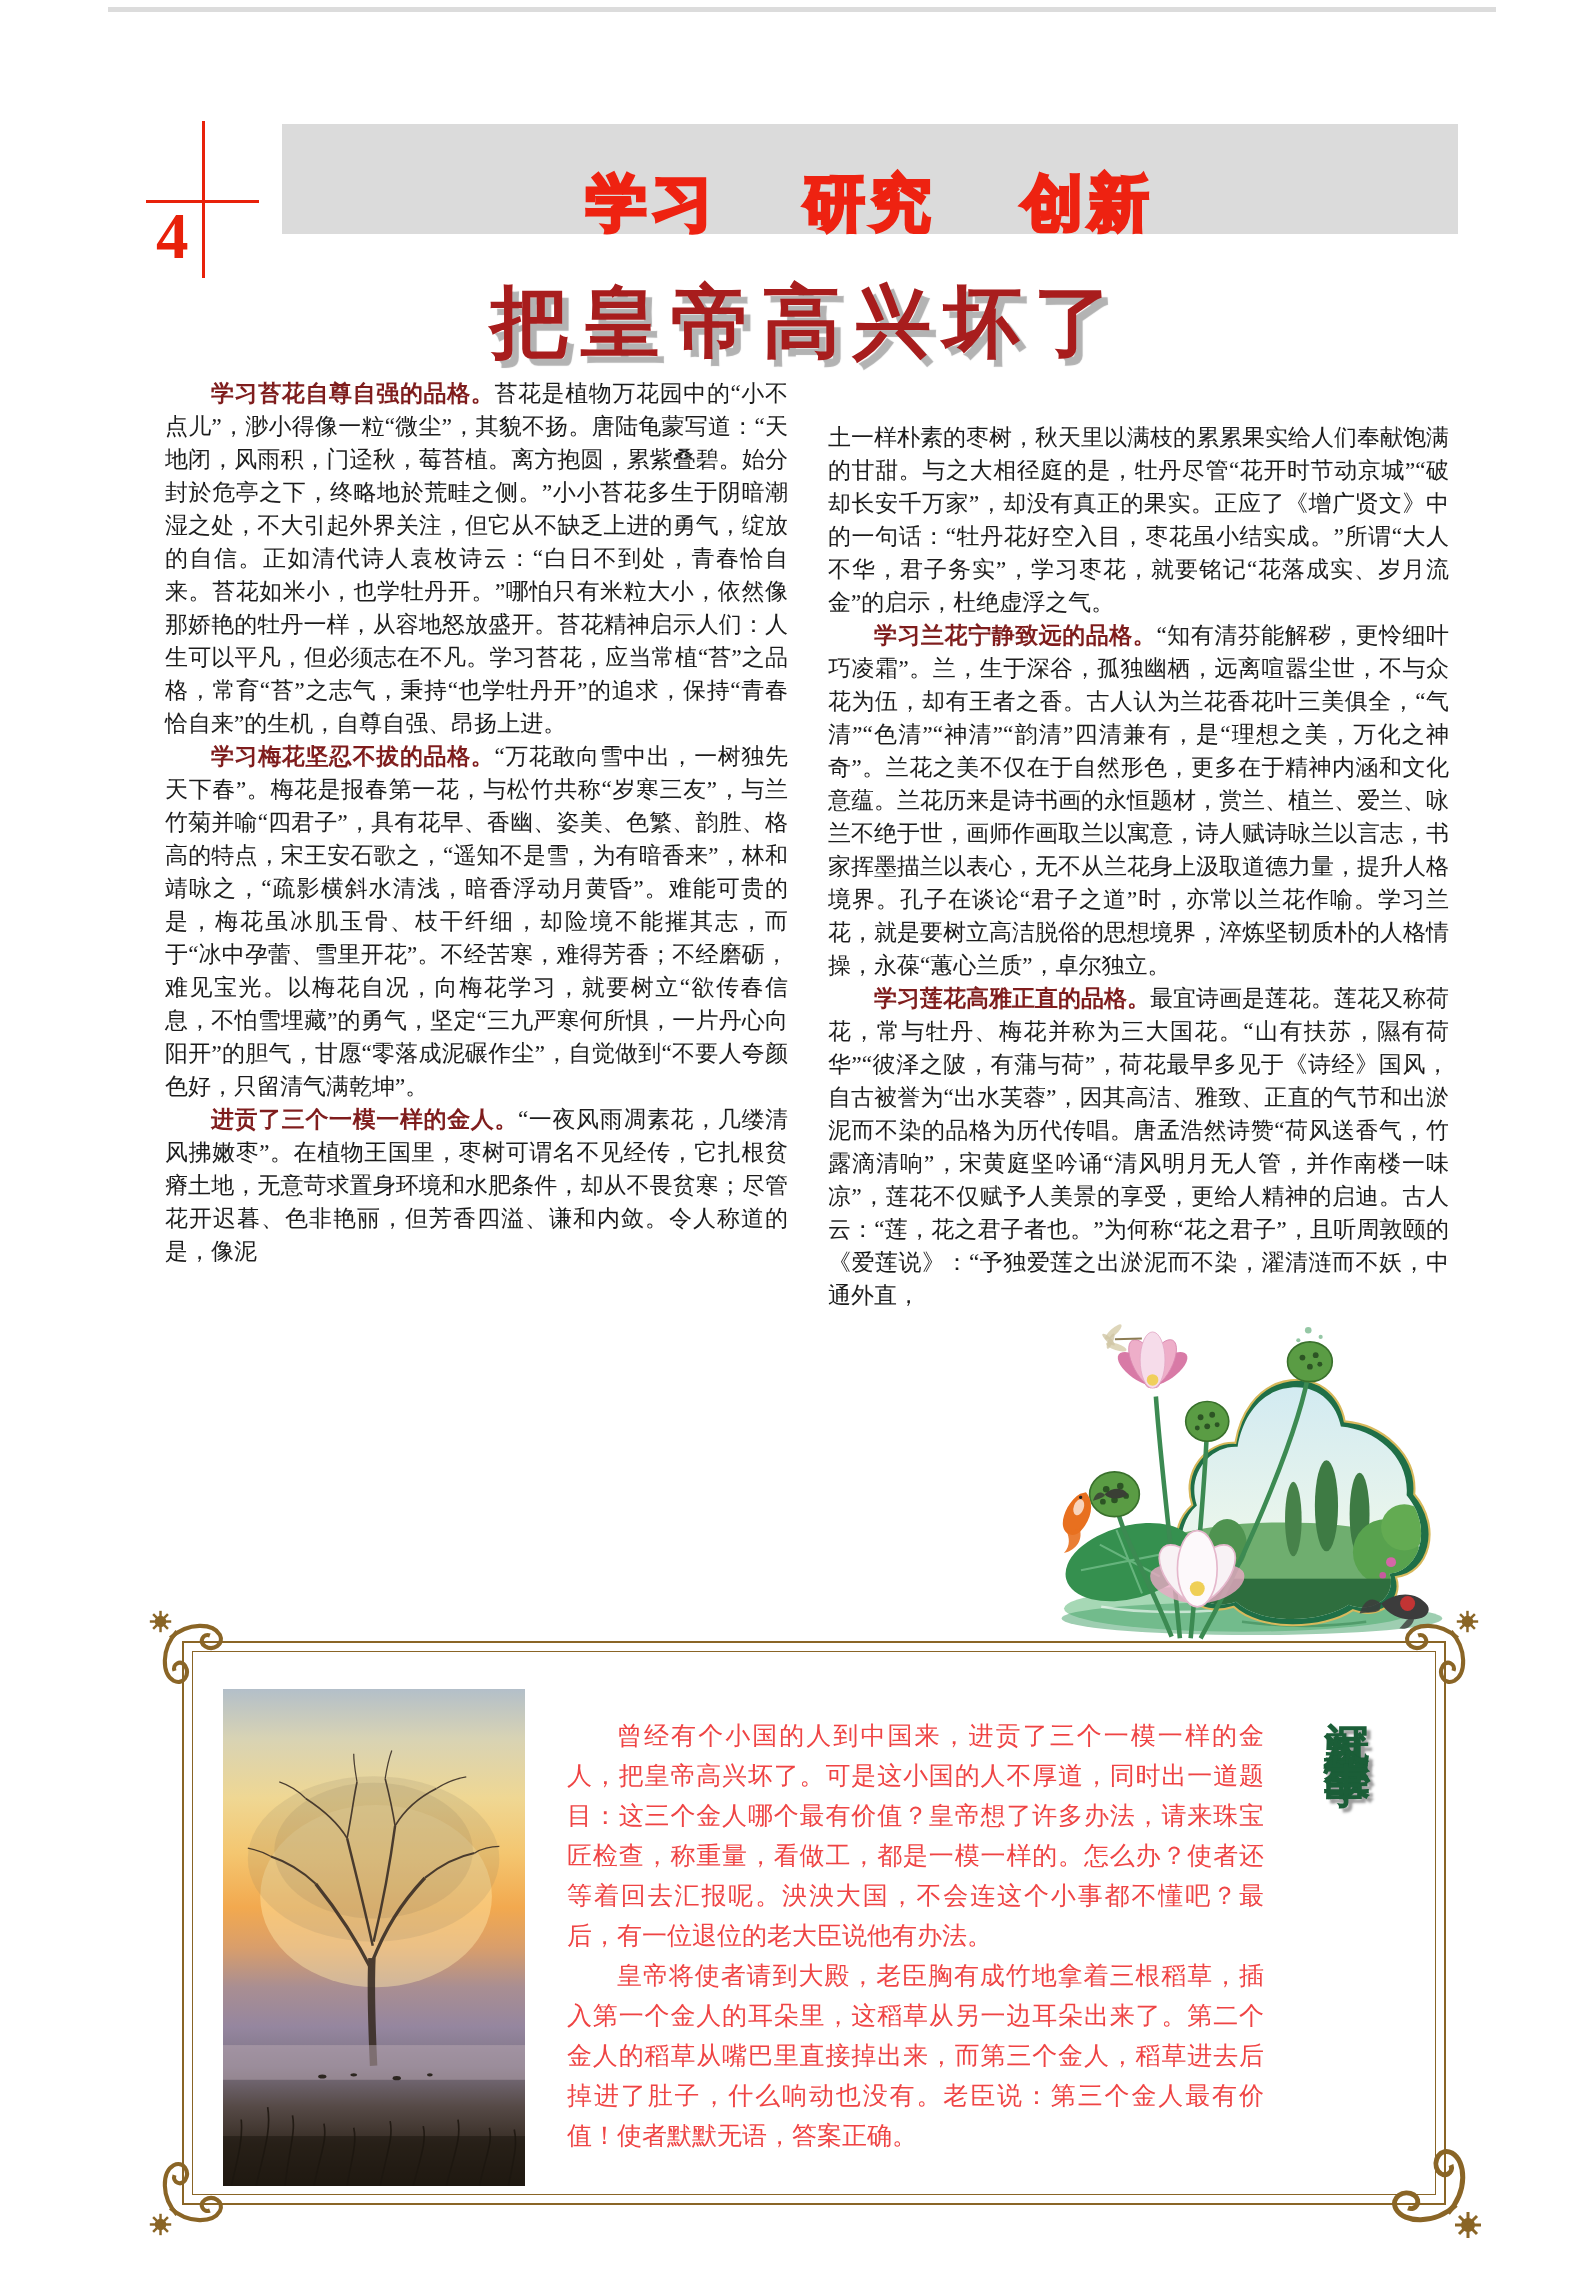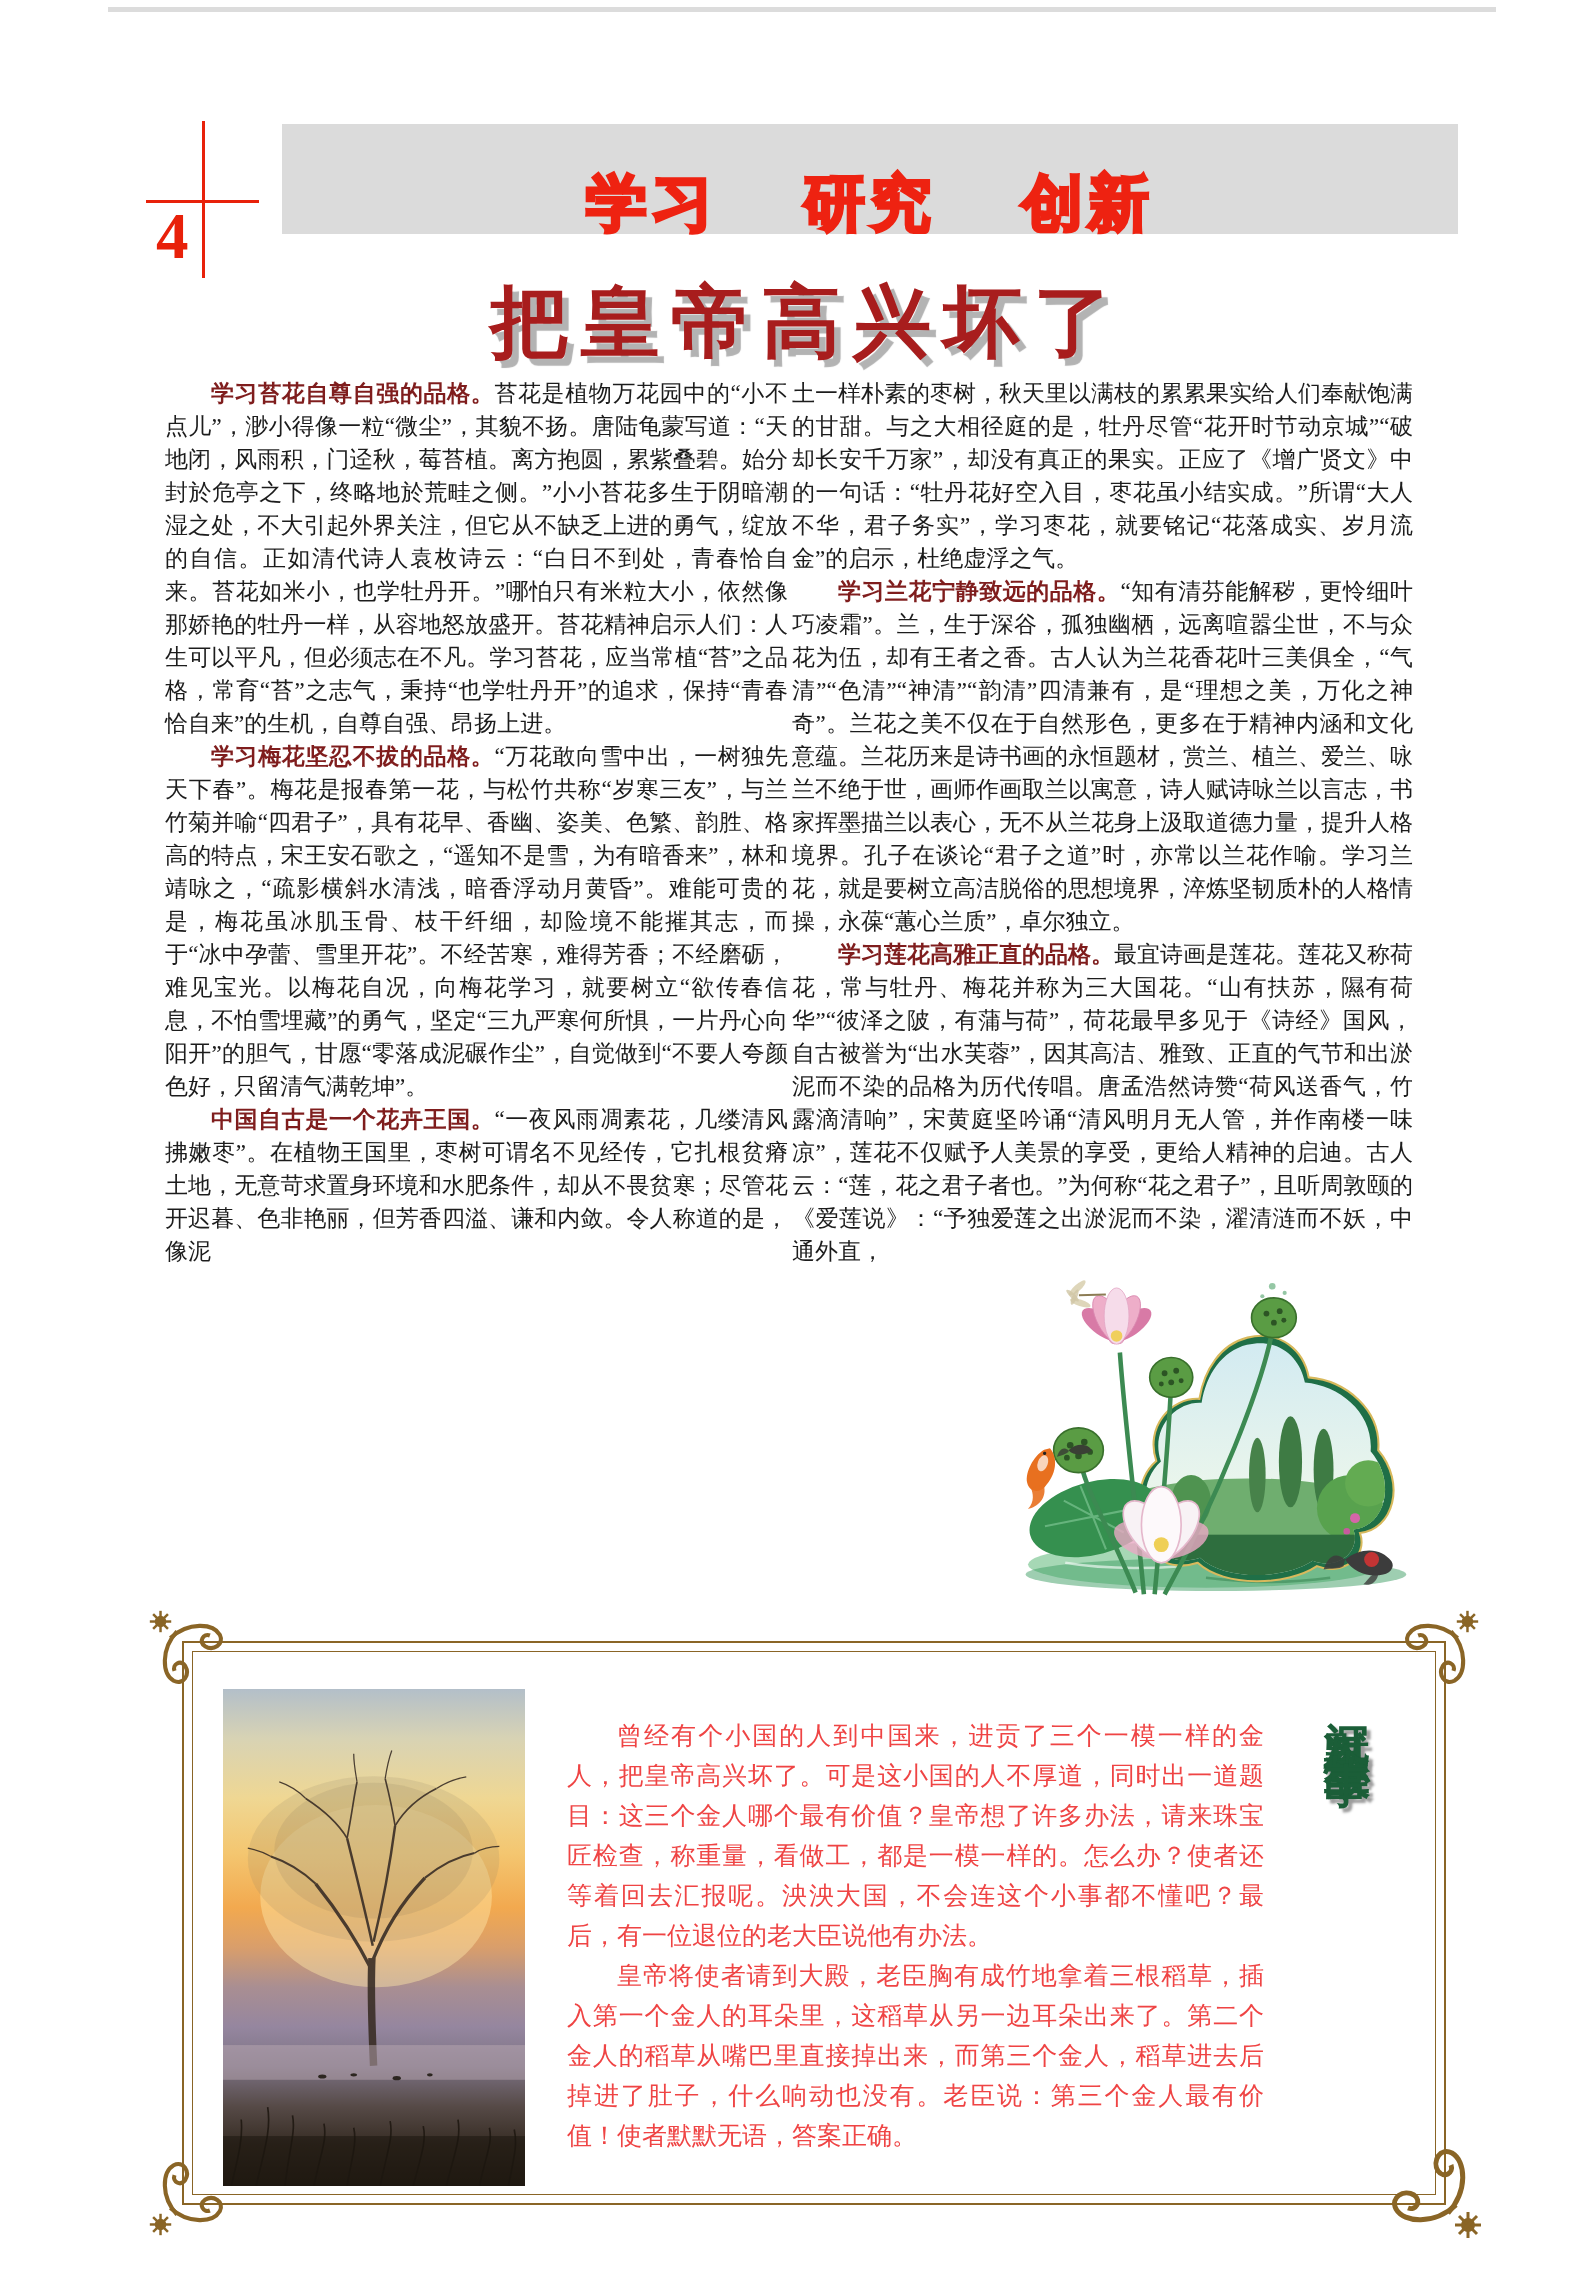--- a/index.html
+++ b/index.html
@@ -24,21 +24,21 @@
   
   .headline{left:165px;top:270px;width:1284px;text-align:center;
             font-size:79px;font-weight:bold;color:#a81d1d;letter-spacing:11.6px;
             text-shadow:6.6px 6.6px 0.8px #b3b3b3;white-space:nowrap;}
 
   
   .col{top:377px;text-align:justify;font-size:23px;line-height:33px;color:#1c1c1c;}
   .col p{margin:0;}
   .col p.ind{text-indent:2em;}
   .col-left{left:165px;width:623px;}
-  .col-right{left:792px;width:621px;}
+  .col-right{left:828px;width:621px;margin-top:44px;}
   .lead{font-family:"Liberation Sans","DejaVu Sans",sans-serif;font-weight:700;color:#7f1d1d;}
 
   .lotus-float{float:right;width:414px;height:323px;margin-left:11.6px;margin-top:5px;
                shape-outside:polygon(18% 0%,100% 0%,100% 100%,2% 100%,2% 52%,18% 42%);
                shape-margin:10px;}
   .lotus-float svg{width:100%;height:100%;display:block;}
 
   
   .frame{left:182px;top:1641px;width:1260px;height:560px;border:2.5px solid #8a6526;}
   .frame-inner{position:absolute;left:8.3px;top:8.3px;right:8.3px;bottom:8.3px;
@@ -78,21 +78,21 @@
   <span class="banner-word">学习</span>
   <span class="banner-word">研究</span>
   <span class="banner-word">创新</span>
 </div>
 
 <div class="abs headline">把皇帝高兴坏了</div>
 
 <div class="abs col col-left">
   <p class="ind"><span class="lead">学习苔花自尊自强的品格。</span><span>苔花是植物万花园中的“小不点儿”，渺小得像一粒“微尘”，其貌不扬。唐陆龟蒙写道：“天地闭，风雨积，门迳秋，莓苔植。离方抱圆，累紫叠碧。始分封於危亭之下，终略地於荒畦之侧。”小小苔花多生于阴暗潮湿之处，不大引起外界关注，但它从不缺乏上进的勇气，绽放的自信。正如清代诗人袁枚诗云：“白日不到处，青春恰自来。苔花如米小，也学牡丹开。”哪怕只有米粒大小，依然像那娇艳的牡丹一样，从容地怒放盛开。苔花精神启示人们：人生可以平凡，但必须志在不凡。学习苔花，应当常植“苔”之品格，常育“苔”之志气，秉持“也学牡丹开”的追求，保持“青春恰自来”的生机，自尊自强、昂扬上进。</span></p>
   <p class="ind"><span class="lead">学习梅花坚忍不拔的品格。</span><span>“万花敢向雪中出，一树独先天下春”。梅花是报春第一花，与松竹共称“岁寒三友”，与兰竹菊并喻“四君子”，具有花早、香幽、姿美、色繁、韵胜、格高的特点，宋王安石歌之，“遥知不是雪，为有暗香来”，林和靖咏之，“疏影横斜水清浅，暗香浮动月黄昏”。难能可贵的是，梅花虽冰肌玉骨、枝干纤细，却险境不能摧其志，而于“冰中孕蕾、雪里开花”。不经苦寒，难得芳香；不经磨砺，难见宝光。以梅花自况，向梅花学习，就要树立“欲传春信息，不怕雪埋藏”的勇气，坚定“三九严寒何所惧，一片丹心向阳开”的胆气，甘愿“零落成泥碾作尘”，自觉做到“不要人夸颜色好，只留清气满乾坤”。</span></p>
-  <p class="ind"><span class="lead">中国自古是一个花卉王国。</span><span>“一夜风雨凋素花，几缕清风拂嫩枣”。在植物王国里，枣树可谓名不见经传，它扎根贫瘠土地，无意苛求置身环境和水肥条件，却从不畏贫寒；尽管花开迟暮、色非艳丽，但芳香四溢、谦和内敛。令人称道的是，像泥</span></p>
+  <p class="ind"><span class="lead">进贡了三个一模一样的金人。</span><span>“一夜风雨凋素花，几缕清风拂嫩枣”。在植物王国里，枣树可谓名不见经传，它扎根贫瘠土地，无意苛求置身环境和水肥条件，却从不畏贫寒；尽管花开迟暮、色非艳丽，但芳香四溢、谦和内敛。令人称道的是，像泥</span></p>
 </div>
 
 <div class="abs col col-right">
   <p><span>土一样朴素的枣树，秋天里以满枝的累累果实给人们奉献饱满的甘甜。与之大相径庭的是，牡丹尽管“花开时节动京城”“破却长安千万家”，却没有真正的果实。正应了《增广贤文》中的一句话：“牡丹花好空入目，枣花虽小结实成。”所谓“大人不华，君子务实”，学习枣花，就要铭记“花落成实、岁月流金”的启示，杜绝虚浮之气。</span></p>
   <p class="ind"><span class="lead">学习兰花宁静致远的品格。</span><span>“知有清芬能解秽，更怜细叶巧凌霜”。兰，生于深谷，孤独幽栖，远离喧嚣尘世，不与众花为伍，却有王者之香。古人认为兰花香花叶三美俱全，“气清”“色清”“神清”“韵清”四清兼有，是“理想之美，万化之神奇”。兰花之美不仅在于自然形色，更多在于精神内涵和文化意蕴。兰花历来是诗书画的永恒题材，赏兰、植兰、爱兰、咏兰不绝于世，画师作画取兰以寓意，诗人赋诗咏兰以言志，书家挥墨描兰以表心，无不从兰花身上汲取道德力量，提升人格境界。孔子在谈论“君子之道”时，亦常以兰花作喻。学习兰花，就是要树立高洁脱俗的思想境界，淬炼坚韧质朴的人格情操，永葆“蕙心兰质”，卓尔独立。</span></p>
   <p class="ind"><span class="lead">学习莲花高雅正直的品格。</span><span>最宜诗画是莲花。莲花又称荷花，常与牡丹、梅花并称为三大国花。“山有扶苏，隰有荷华”“彼泽之陂，有蒲与荷”，荷花最早多见于《诗经》国风，自古被誉为“出水芙蓉”，因其高洁、雅致、正直的气节和出淤泥而不染的品格为历代传唱。唐孟浩然诗赞“荷风送香气，竹露滴清响”，宋黄庭坚吟诵“清风明月无人管，并作南楼一味凉”，莲花不仅赋予人美景的享受，更给人精神的启迪。古人云：“莲，花之君子者也。”为何称“花之君子”，且听周敦颐的《爱莲说》：“予独爱莲之出淤泥而不染，濯清涟而不妖，中通外直，</span></p>
   <div class="wrap">
     <div class="lotus-float">
       <svg viewBox="0 0 500 390">
         <defs>

